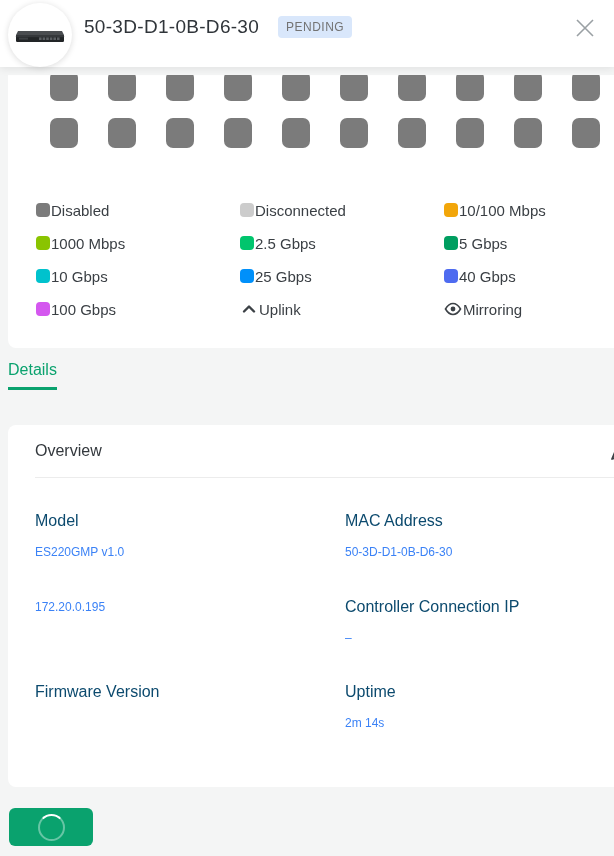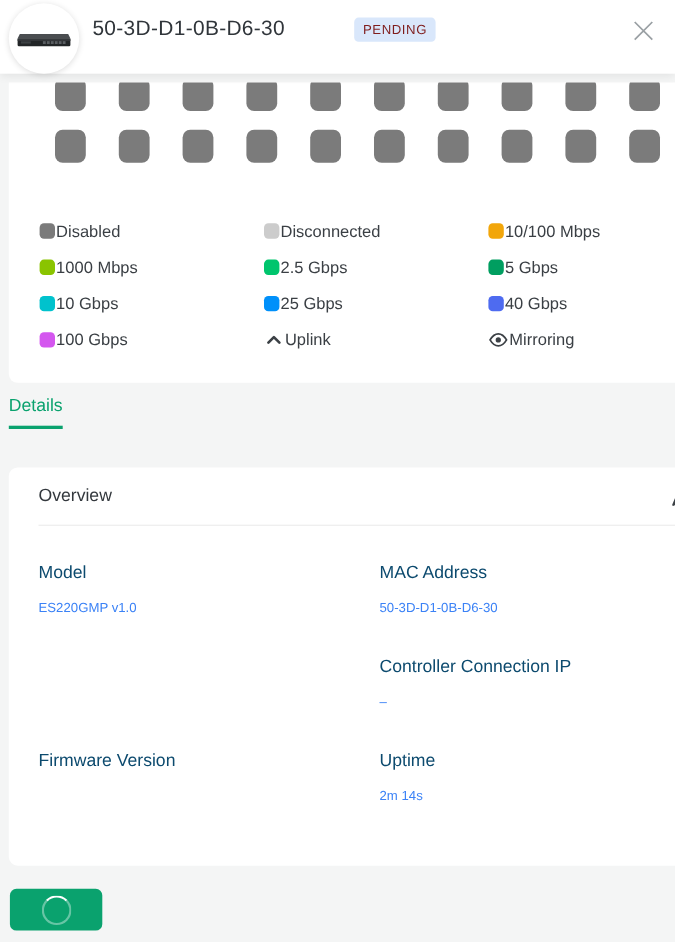--- a/index.html
+++ b/index.html
@@ -91,21 +91,21 @@
           <rect x="27.6" y="13.4" width="2.6" height="2.6"></rect>
         <rect x="31.2" y="13.4" width="2.6" height="2.6"></rect>
           <rect x="34.8" y="13.4" width="2.6" height="2.6"></rect>
         <rect x="38.4" y="13.4" width="2.6" height="2.6"></rect>
           <rect x="42" y="13.4" width="2.6" height="2.6"></rect>
       </g>
       <rect x="4" y="13.6" width="9" height="2" fill="#3c4043"></rect>
     </svg>
   </div>
   <div class="device-title">50-3D-D1-0B-D6-30</div>
-  <div class="badge" style="background: rgb(217, 231, 251); color: #7f1d1d; margin-left: 44px;">PENDING</div>
+  <div class="badge" style="background: rgb(217, 231, 251); color: #737373;">PENDING</div>
   <div class="close-btn">
     <svg width="24" height="24" viewBox="0 0 24 24">
       <path d="M4 4 L20 20 M20 4 L4 20" stroke="#9aa0a4" stroke-width="1.6" fill="none"></path>
     </svg>
   </div>
 </div>
 
 <div class="ports-card">
   <div class="port-grid">
       <div class="port" style="background: rgb(123, 123, 123);"></div>
@@ -206,20 +206,21 @@
   <div class="fields">
     <div class="field">
       <div class="field-label">Model</div>
       <div class="field-value">ES220GMP v1.0</div>
     </div>
     <div class="field">
       <div class="field-label">MAC Address</div>
       <div class="field-value">50-3D-D1-0B-D6-30</div>
     </div>
     <div class="field">
+      <div class="field-value">172.20.0.195</div>
     </div>
     <div class="field">
       <div class="field-label">Controller Connection IP</div>
       <div class="field-value">–</div>
     </div>
     <div class="field">
       <div class="field-label">Firmware Version</div>
     </div>
     <div class="field">
       <div class="field-label">Uptime</div>

